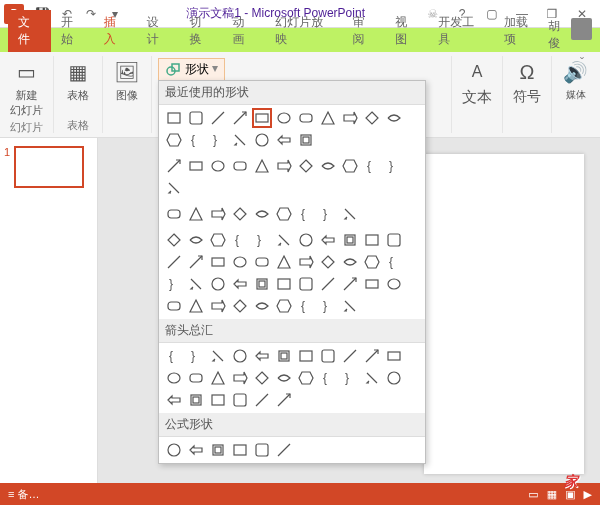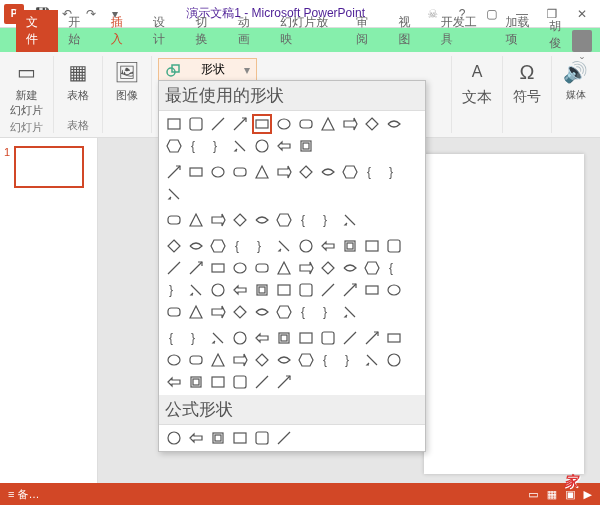--- a/index.html
+++ b/index.html
@@ -6,34 +6,34 @@
 body { width: 600px; height: 505px; background: #fff; font-size: 12px; overflow: hidden; position: relative; }
 .titlebar { height: 28px; background: #fff; display: flex; align-items: center; border-bottom: 1px solid #ddd; }
 .app-icon { width: 20px; height: 20px; background: #d24726; margin: 0 4px; display: flex; align-items: center; justify-content: center; color: #fff; font-size: 10px; font-weight: bold; border-radius: 2px; }
 .qat { display: flex; gap: 6px; padding: 0 6px; }
 .qat-btn { width: 18px; height: 18px; display: flex; align-items: center; justify-content: center; color: #666; cursor: pointer; }
 .title-text { flex: 1; text-align: center; color: #4c1d95; font-size: 12px; }
 .title-emoji { color: #aaa; margin: 0 6px; }
 .win-ctrl { display: flex; gap: 2px; padding: 0 4px; align-items: center; }
 .avatar { width: 22px; height: 22px; background: #888; border-radius: 2px; }
 .win-btn { width: 28px; height: 20px; display: flex; align-items: center; justify-content: center; color: #666; cursor: pointer; }
-.tabs { height: 24px; background: #86efac; display: flex; align-items: flex-end; padding-left: 16px; }
+.tabs { height: 24px; background: #bef264; display: flex; align-items: flex-end; padding-left: 8px; }
 .tab { padding: 4px 10px; color: #666; cursor: pointer; font-size: 12px; }
 .tab.file { background: #d24726; color: #fff; }
 .tab.active { color: #d24726; }
 .ribbon { height: 86px; background: #f5f5f5; border-bottom: 1px solid #ddd; display: flex; padding: 4px 0; position: relative; }
 .ribbon-group { display: flex; flex-direction: column; align-items: center; padding: 0 6px; border-right: 1px solid #e5e5e5; }
 .ribbon-btn { display: flex; flex-direction: column; align-items: center; padding: 2px 4px; cursor: pointer; color: #555; }
 .ribbon-btn-icon { width: 28px; height: 28px; display: flex; align-items: center; justify-content: center; font-size: 20px; margin-bottom: 2px; }
 .ribbon-btn-small { width: 22px; height: 22px; display: flex; align-items: center; justify-content: center; cursor: pointer; color: #555; }
 .ribbon-label { font-size: 11px; color: #777; margin-top: auto; }
-.shapes-btn { display: flex; align-items: center; padding: 2px 6px; background: #fdefe5; border: 1px solid #f0c090; cursor: pointer; font-size: 12px; gap: 16px; }
+.shapes-btn { display: flex; align-items: flex-start; padding: 2px 6px; background: #fdefe5; border: 1px solid #f0c090; cursor: pointer; font-size: 12px; }
 .shapes-btn .shape-ico { width: 16px; height: 16px; margin-right: 4px; }
 .shapes-dropdown { position: absolute; top: 28px; left: 158px; width: 268px; background: #fff; border: 1px solid #c0c0c0; box-shadow: 2px 2px 6px rgba(0,0,0,0.2); z-index: 100; max-height: 440px; overflow: hidden; }
-.shapes-section-header { background: #eee; padding: 3px 6px; font-size: 17px; color: #555; border-bottom: 1px solid #ddd; }
+.shapes-section-header { background: #eee; padding: 3px 6px; font-size: 12px; color: #555; border-bottom: 1px solid #ddd; }
 .shapes-grid { display: flex; flex-wrap: wrap; padding: 3px 5px; gap: 2px; }
 .shape-cell { width: 20px; height: 20px; display: flex; align-items: center; justify-content: center; cursor: pointer; border: 1px solid transparent; }
 .shape-cell.highlighted { border: 2px solid #d24726; }
 .shape-cell svg { width: 16px; height: 16px; stroke: #555; stroke-width: 1.2; fill: none; }
 .content { display: flex; height: calc(100% - 160px); }
 .thumb-panel { width: 98px; background: #fff; border-right: 1px solid #ddd; padding: 8px 4px; }
 .thumb-wrap { display: flex; gap: 4px; }
 .thumb-num { font-size: 11px; color: #d24726; }
 .thumb { width: 70px; height: 42px; border: 2px solid #d24726; background: #fff; }
 .slide-area { flex: 1; background: #e6e6e6; display: flex; align-items: flex-start; justify-content: flex-end; padding: 16px; }
@@ -63,21 +63,21 @@
     <div class="win-btn">▢</div>
     <div class="win-btn">—</div>
     <div class="win-btn">❐</div>
     <div class="win-btn">✕</div>
   </div>
 </div>
 
 <div class="tabs">
   <div class="tab file">文件</div>
   <div id="tabs-container" style="display:contents"><div class="tab">开始</div><div class="tab active">插入</div><div class="tab">设计</div><div class="tab">切换</div><div class="tab">动画</div><div class="tab">幻灯片放映</div><div class="tab">审阅</div><div class="tab">视图</div><div class="tab">开发工具</div><div class="tab">加载项</div></div>
-  <div style="margin-left:auto;display:flex;align-items:flex-end;gap:0;padding-right:8px">
+  <div style="margin-left:auto;display:flex;align-items:flex-start;gap:0;padding-right:8px">
     <span style="color:#666">胡俊</span>
     <div class="avatar"></div>
   </div>
 </div>
 
 <div class="ribbon">
   <div class="ribbon-group">
     <div class="ribbon-btn">
       <div class="ribbon-btn-icon">▭</div>
       <div style="white-space:pre;text-align:center;font-size:11px">新建
@@ -549,20 +549,21 @@
           <svg viewBox="0 0 16 16">
             <text x="3" y="12" font-size="12" stroke="none" fill="#555">}</text>
           </svg>
         </div>
         <div class="shape-cell">
           <svg viewBox="0 0 16 16">
             <path d="M3 3 L13 13 M5 11 L3 13 L5 13"></path>
           </svg>
         </div>
       </div>
+      <div class="shapes-section-header">箭头总汇</div>
       <div class="shapes-grid">
         <div class="shape-cell">
           <svg viewBox="0 0 16 16">
             <text x="3" y="12" font-size="12" stroke="none" fill="#555">{</text>
           </svg>
         </div>
         <div class="shape-cell">
           <svg viewBox="0 0 16 16">
             <text x="3" y="12" font-size="12" stroke="none" fill="#555">}</text>
           </svg>

